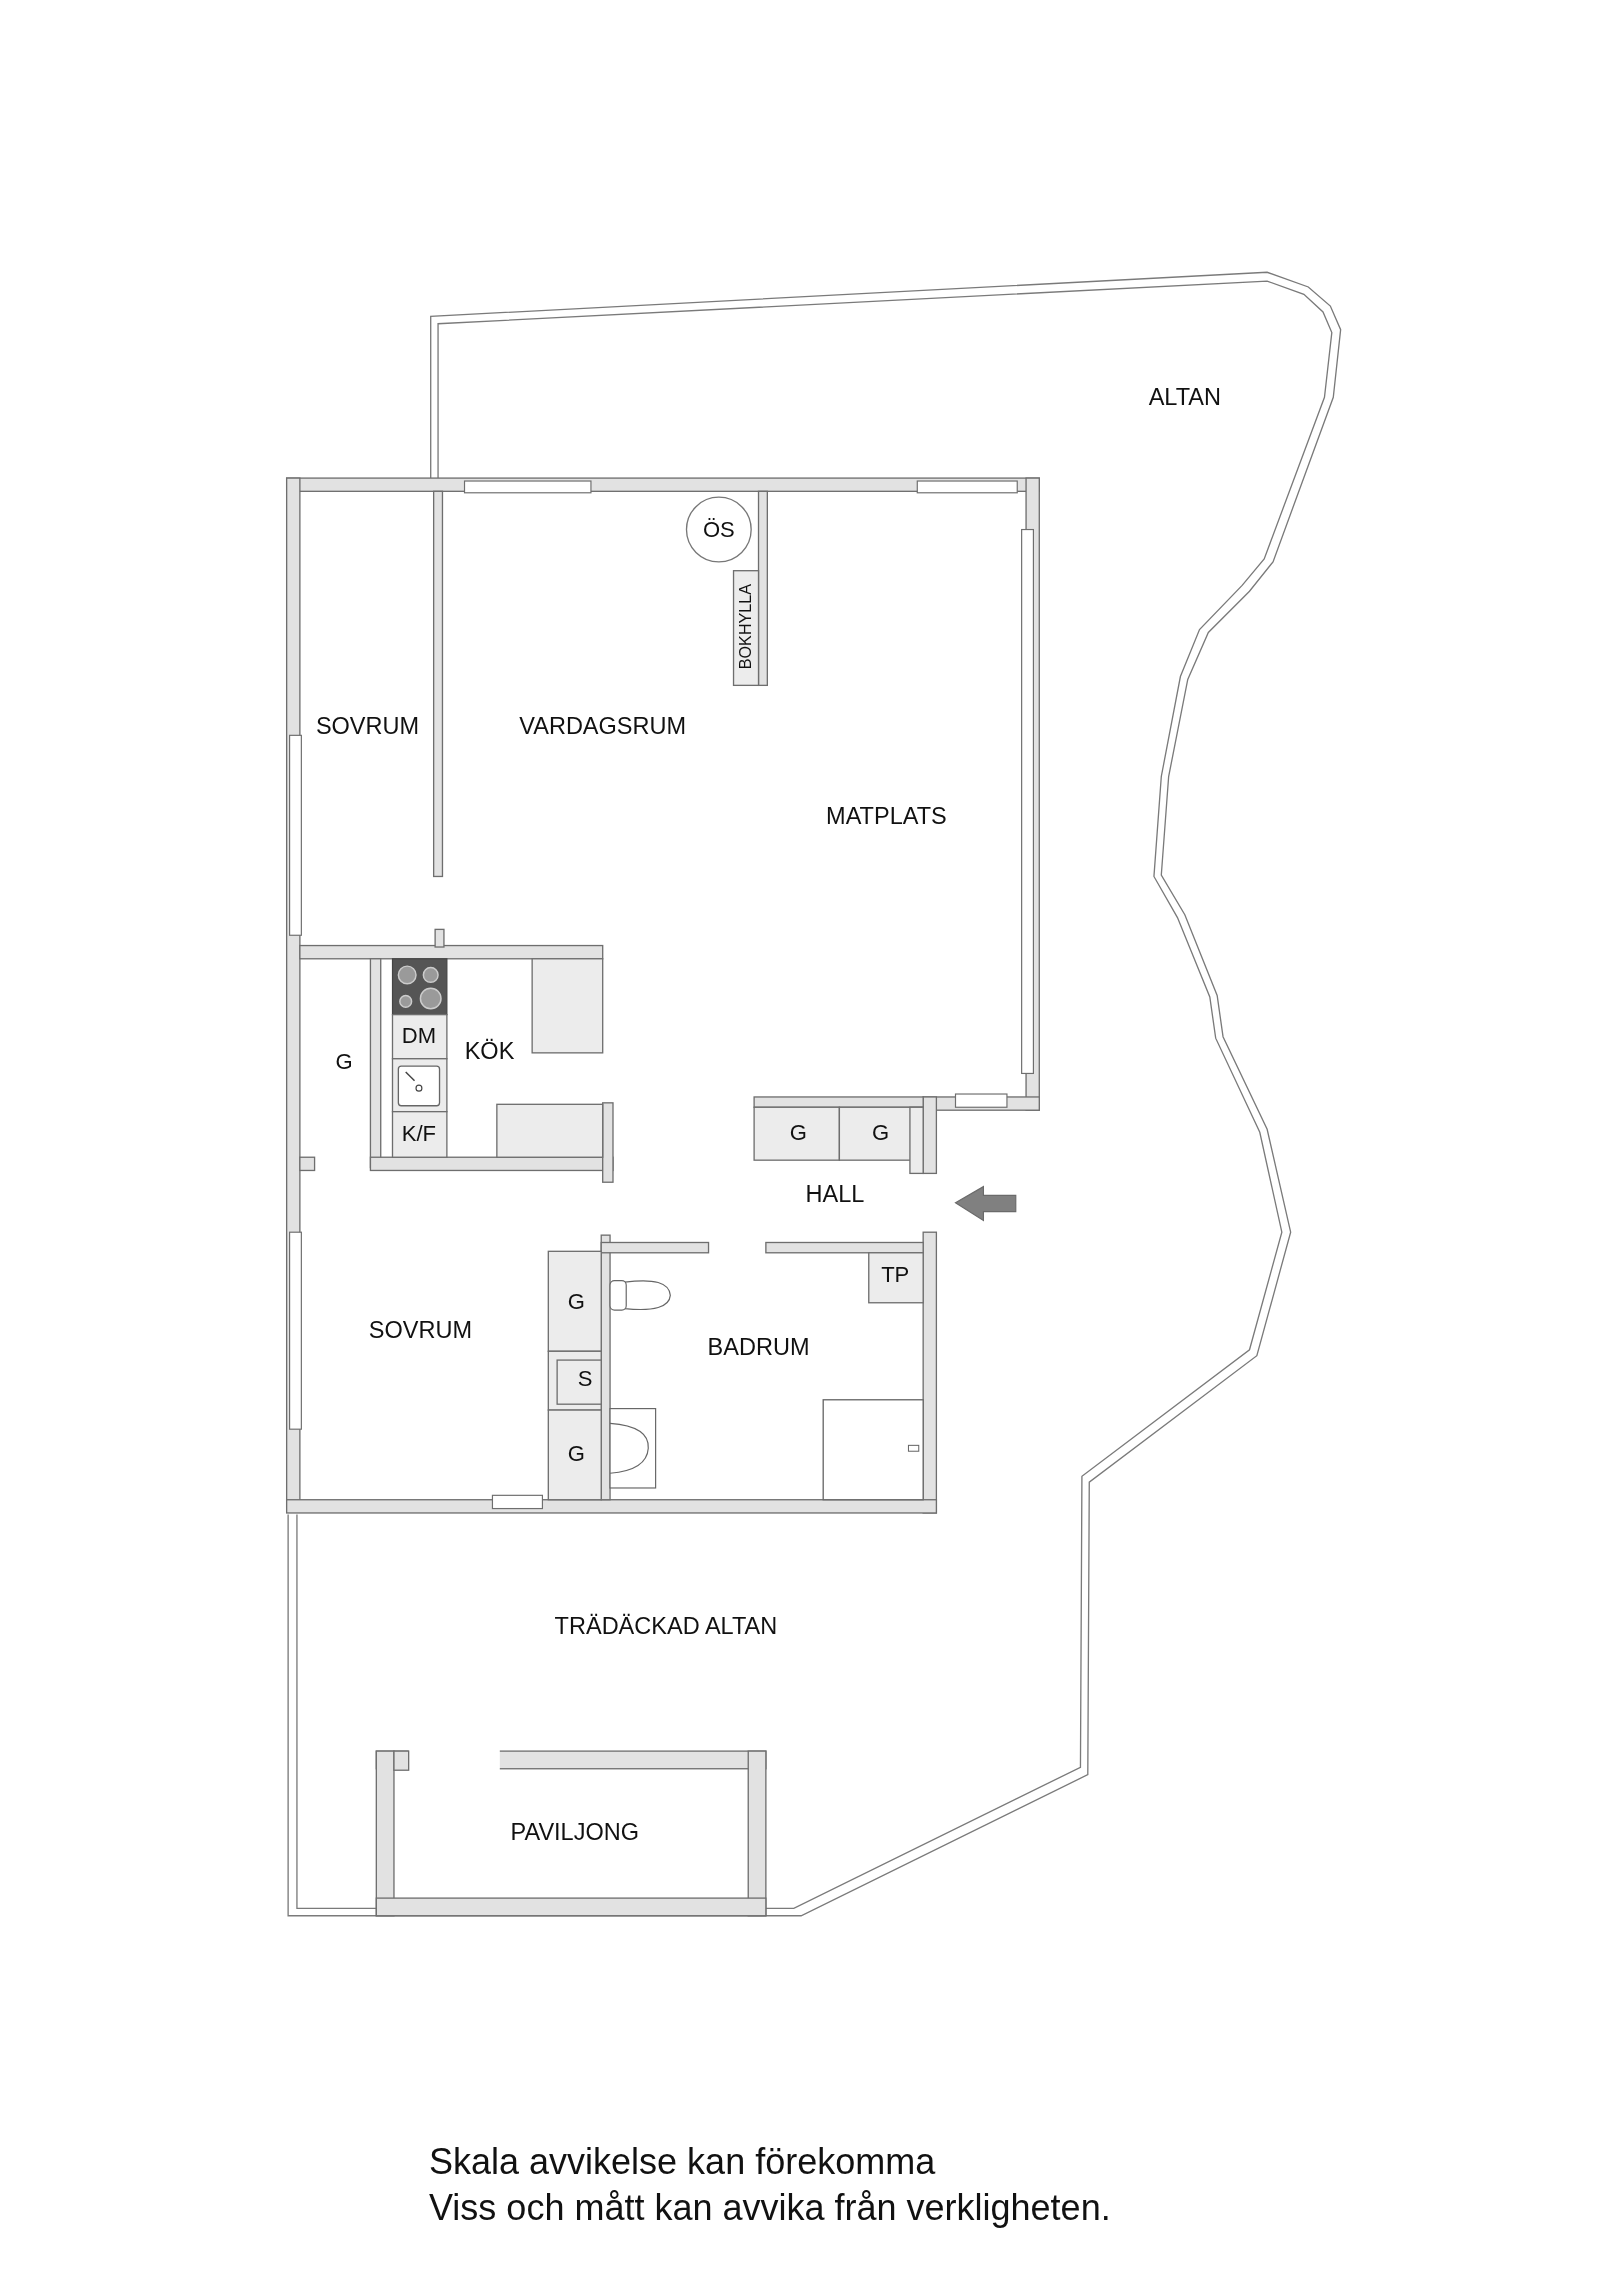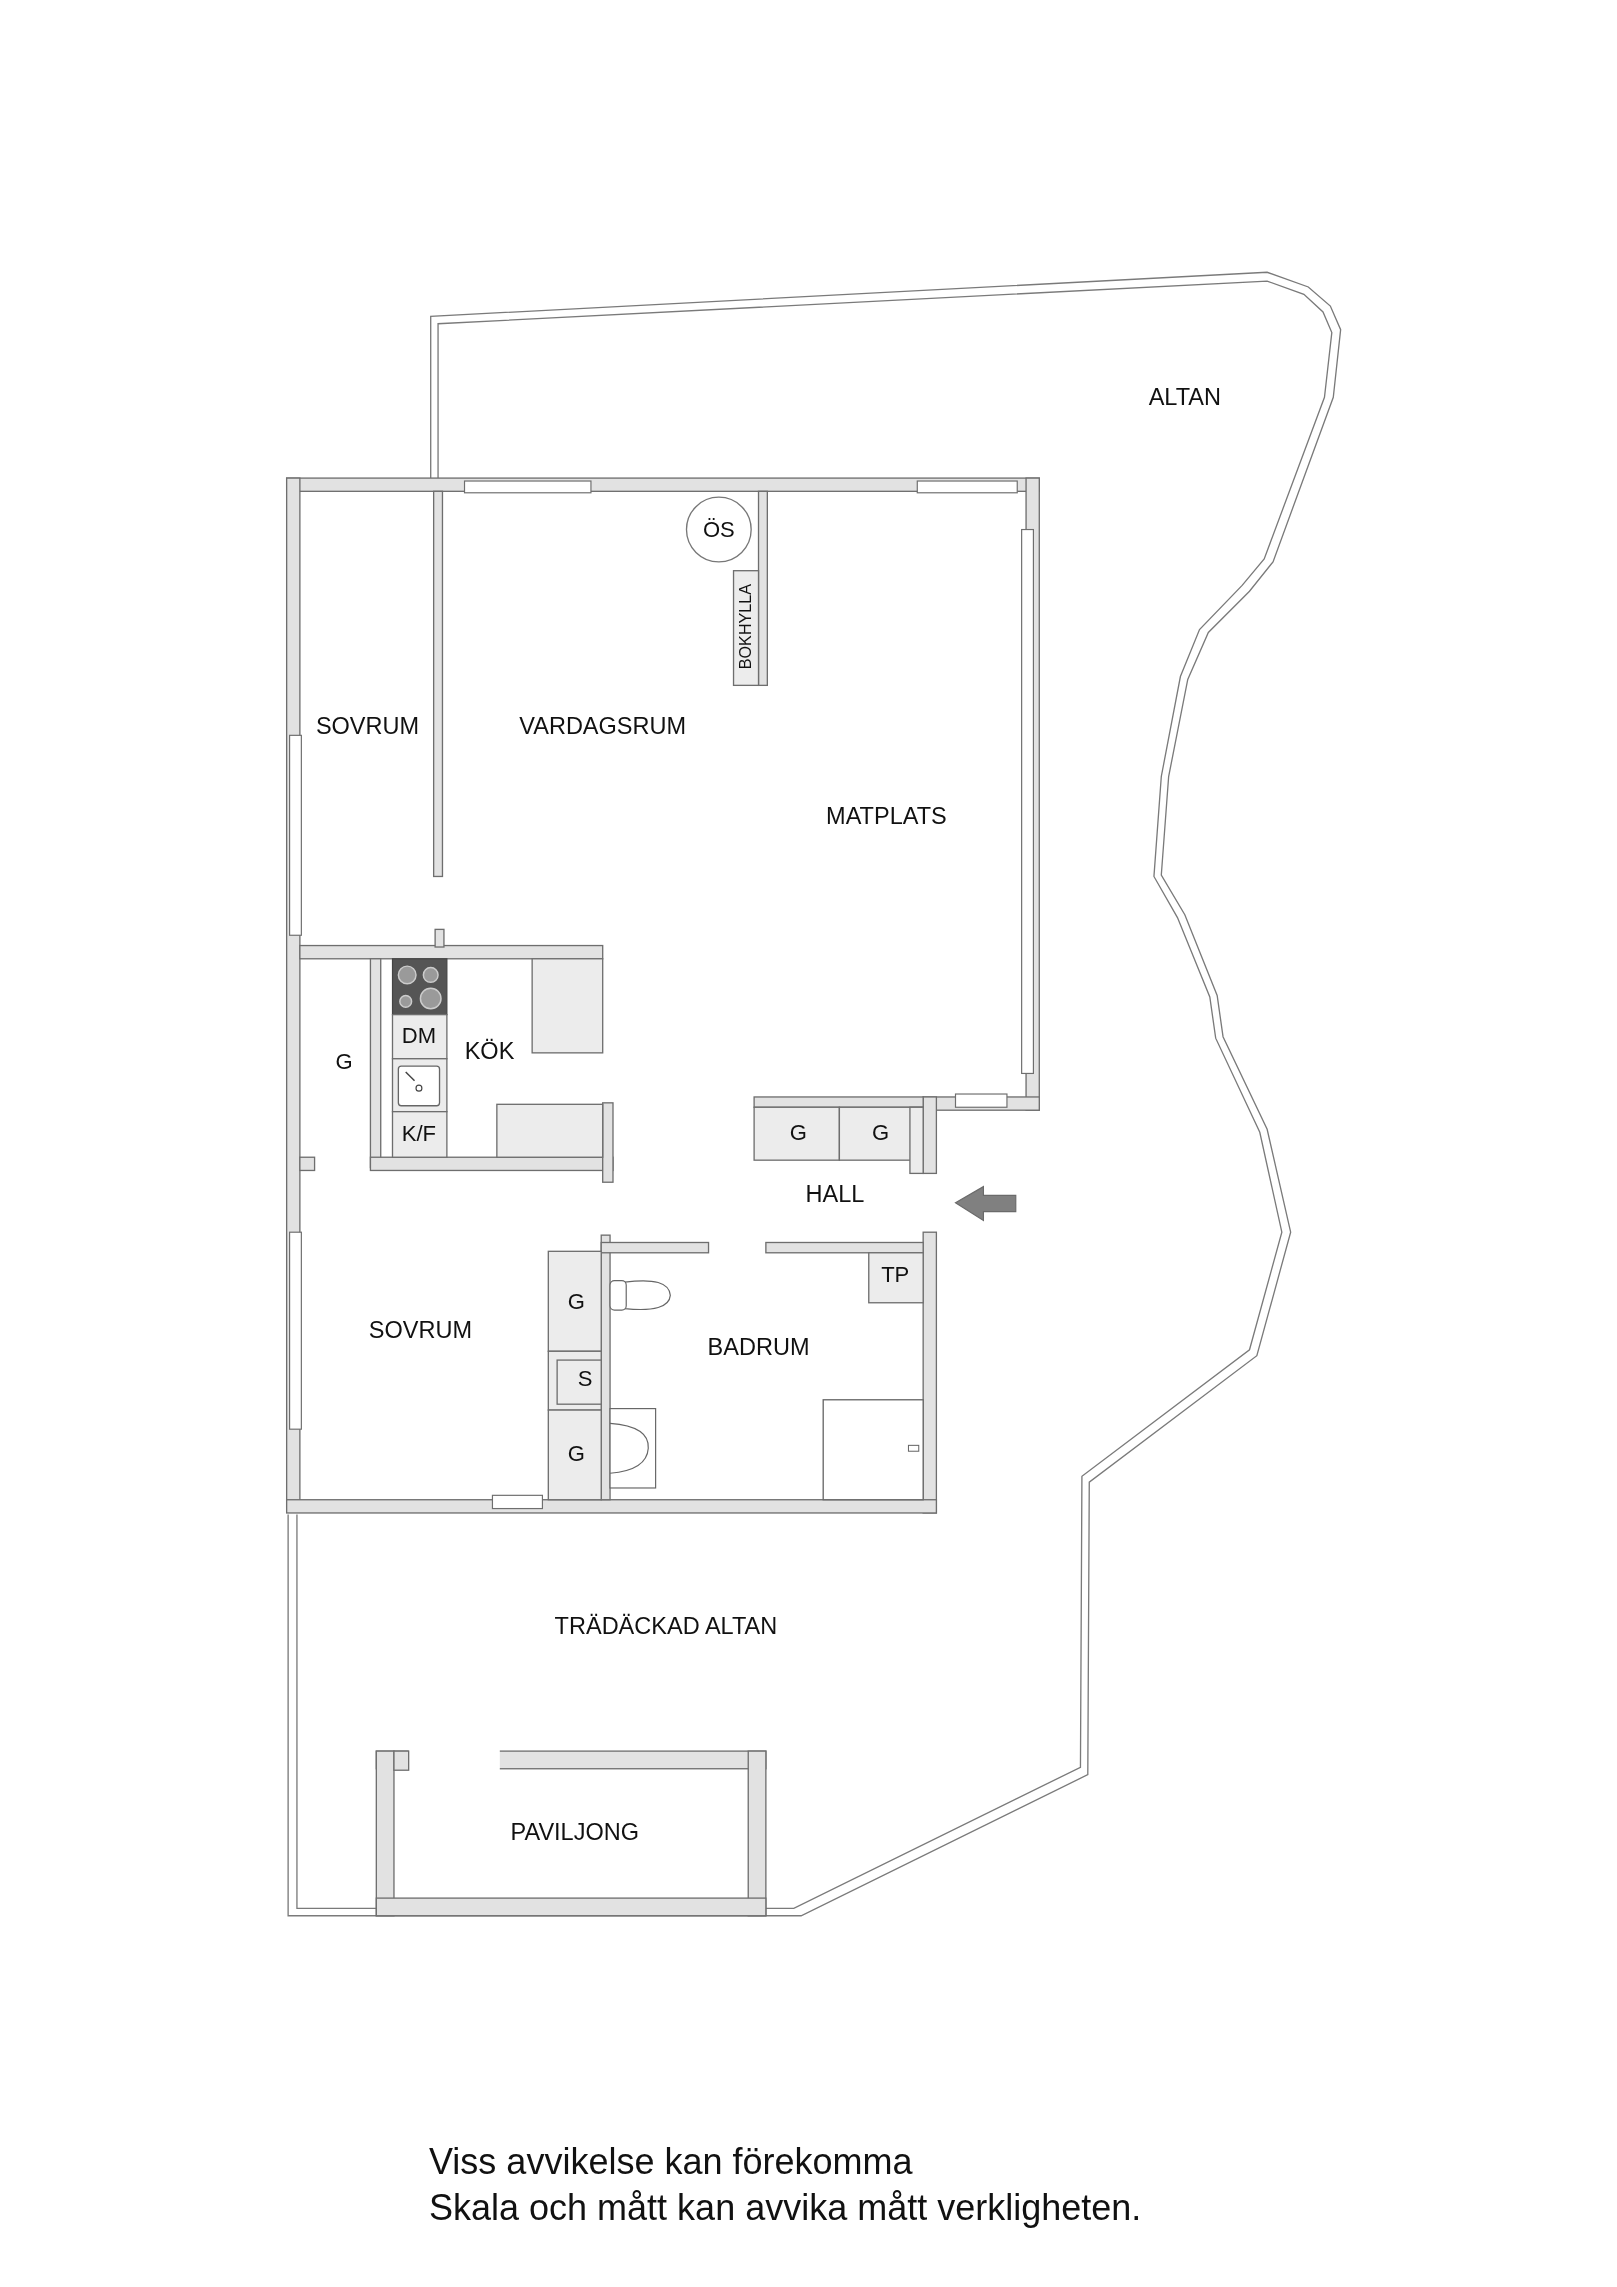--- a/index.html
+++ b/index.html
@@ -142,16 +142,16 @@
   <text class="lbl lbl-sm" x="234" y="723">G</text>
   <text class="lbl lbl-sm" x="543" y="771">G</text>
   <text class="lbl lbl-sm" x="599" y="771">G</text>
   <text class="lbl lbl-sm" x="392" y="886">G</text>
   <text class="lbl lbl-sm" x="398" y="939">S</text>
   <text class="lbl lbl-sm" x="392" y="990">G</text>
   <text class="lbl lbl-sm" x="609" y="868">TP</text>
 </svg>
 
 <div class="disclaimer">
-  <div>Viss avvikelse kan förekomma</div>
-  <div>Skala och mått kan avvika mått verkligheten.</div>
+  <div>Skala avvikelse kan förekomma</div>
+  <div>Viss och mått kan avvika från verkligheten.</div>
 </div>
 
 
 </body></html>

